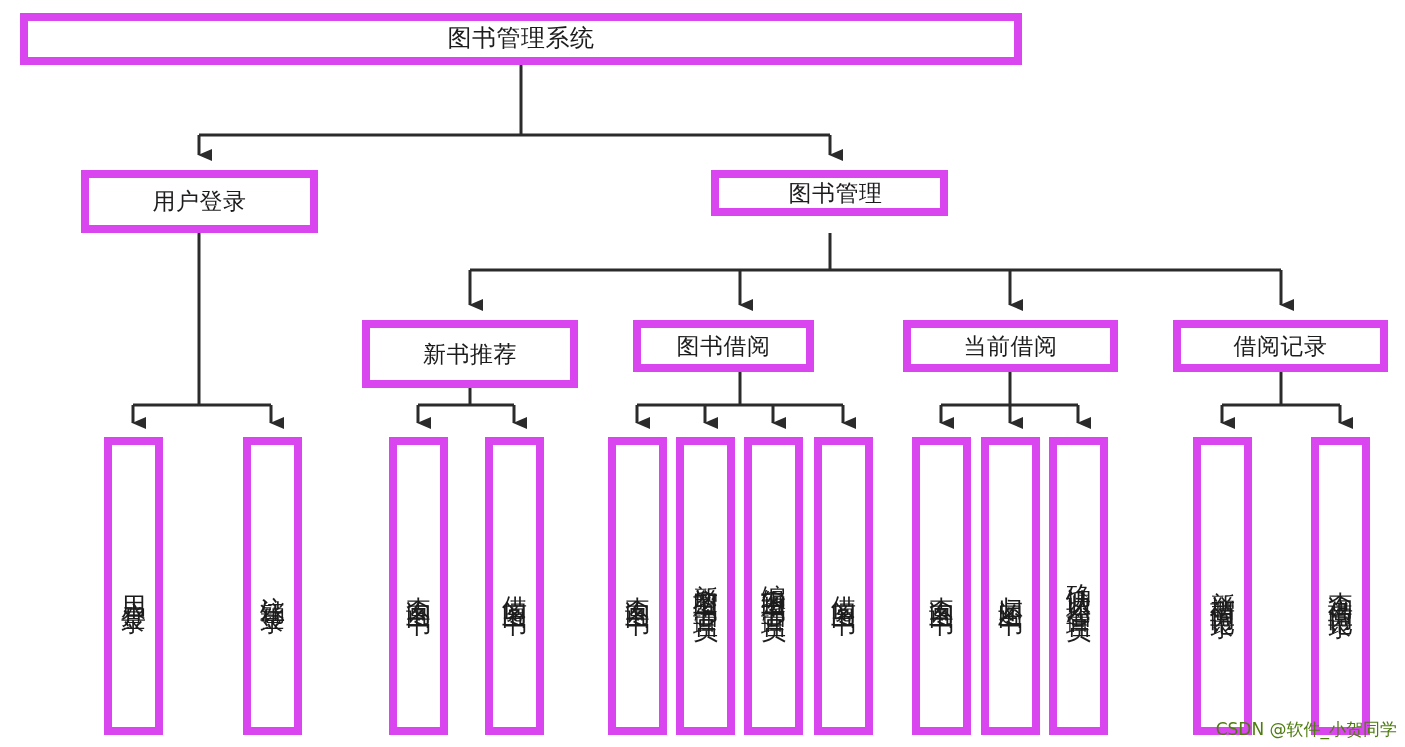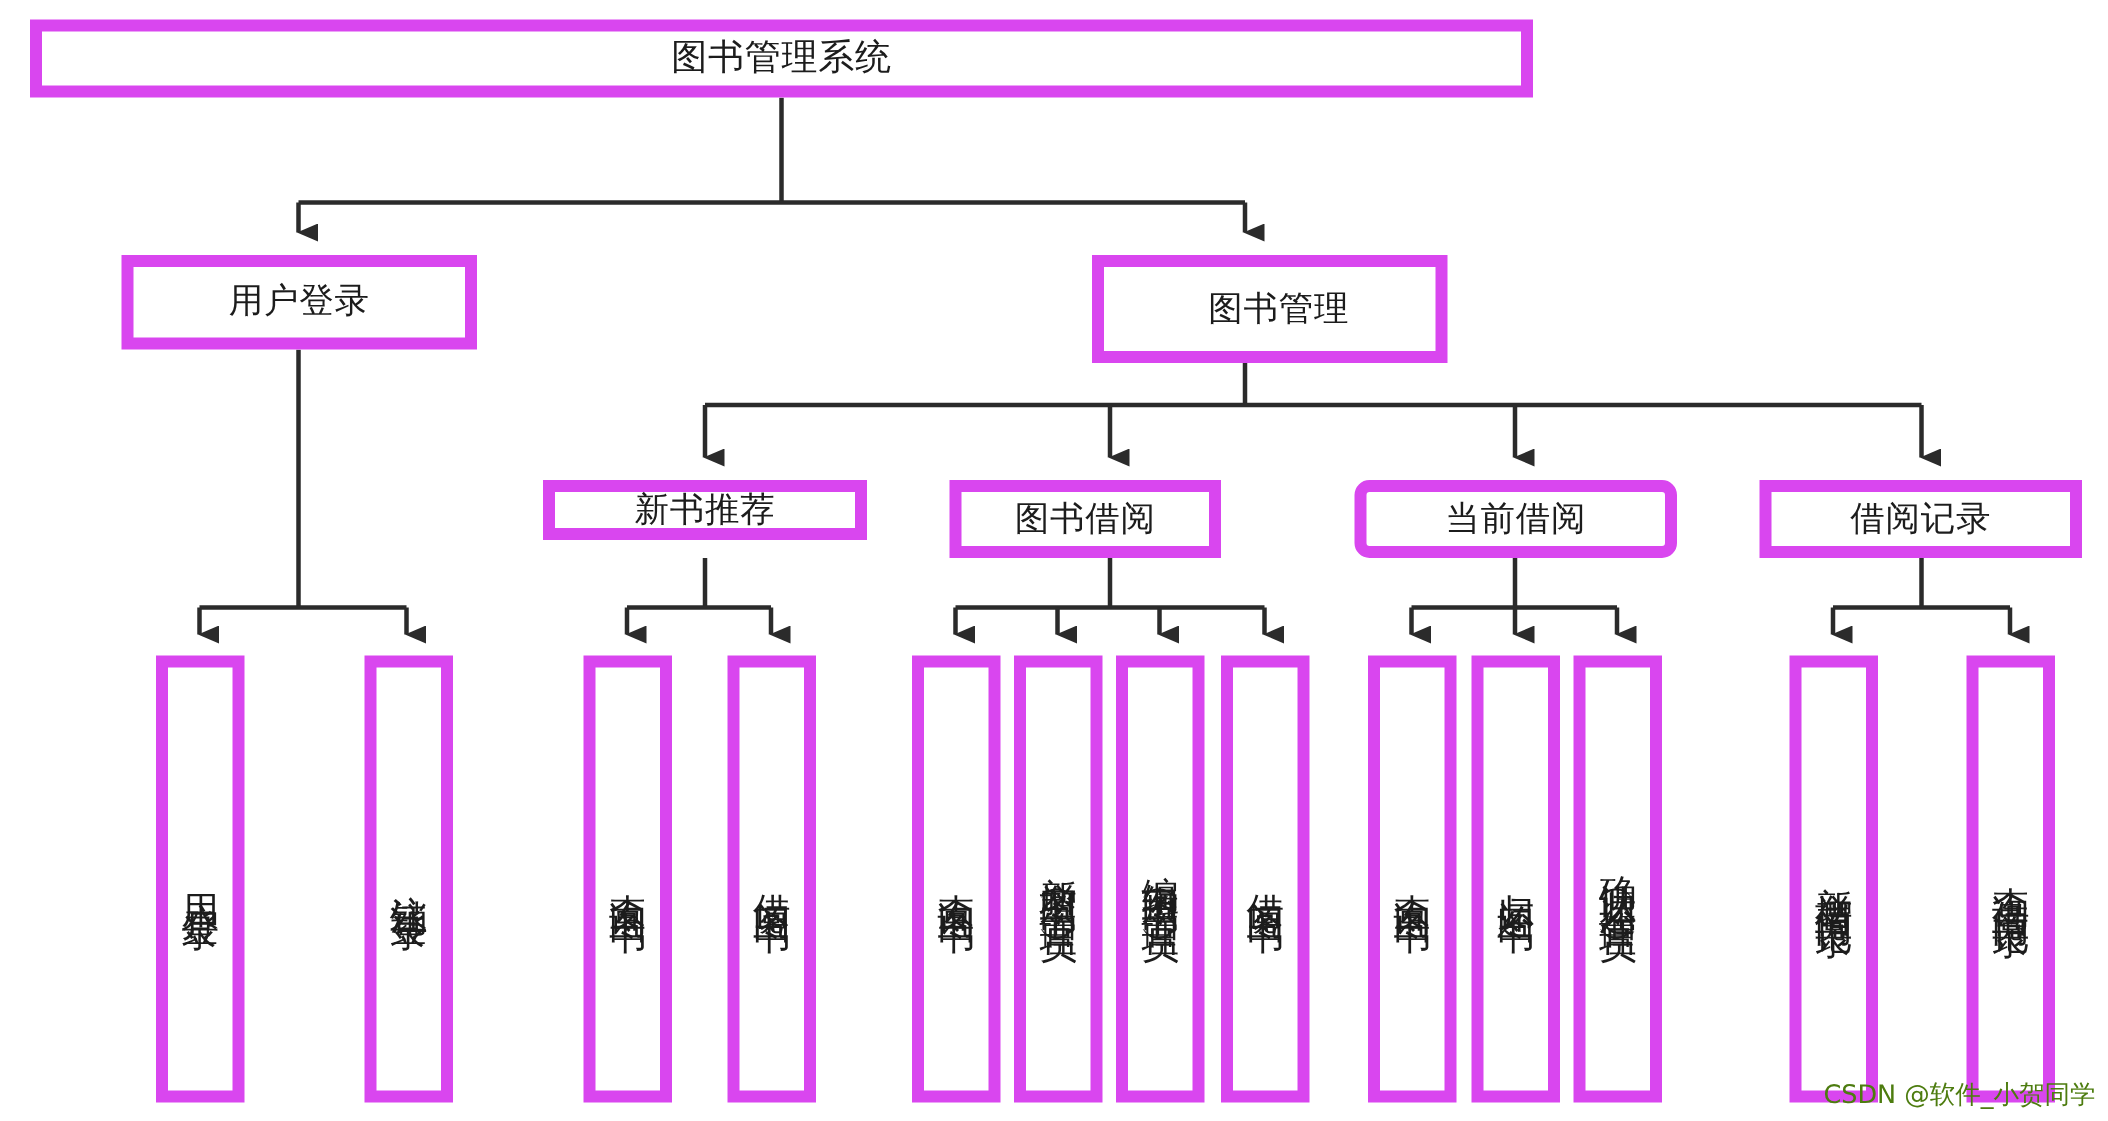--- a/index.html
+++ b/index.html
@@ -127,33 +127,33 @@
   </svg>
 
   <div class="node-box node-h" id="node-root" style="left:20px; top:13px; width:1002px; height:52px;">
     <span class="node-label">图书管理系统</span>
   </div>
 
   <div class="node-box node-h" style="left:81px; top:170px; width:237px; height:63px;">
     <span class="node-label">用户登录</span>
   </div>
 
-  <div class="node-box node-h" style="left:728px; top:170px; width:237px; height:72px;padding-left:12px;">
+  <div class="node-box node-h" style="left:711px; top:170px; width:237px; height:46px;padding-left:12px;">
     <span class="node-label">图书管理</span>
   </div>
 
-  <div class="node-box node-h" style="left:362px; top:320px; width:216px; height:40px;">
+  <div class="node-box node-h" style="left:362px; top:320px; width:216px; height:68px;">
     <span class="node-label">新书推荐</span>
   </div>
 
   <div class="node-box node-h" style="left:633px; top:320px; width:181px; height:52px;">
     <span class="node-label">图书借阅</span>
   </div>
 
-  <div class="node-box node-h" style="left:903px; top:320px; width:215px; height:52px;border-radius:10px;">
+  <div class="node-box node-h" style="left:903px; top:320px; width:215px; height:52px;">
     <span class="node-label">当前借阅</span>
   </div>
 
   <div class="node-box node-h" style="left:1173px; top:320px; width:215px; height:52px;">
     <span class="node-label">借阅记录</span>
   </div>
 
   <div class="node-box node-v" style="left:104px; top:437px; width:59px; height:298px;">
     <span class="node-label">用户登录</span>
   </div>

